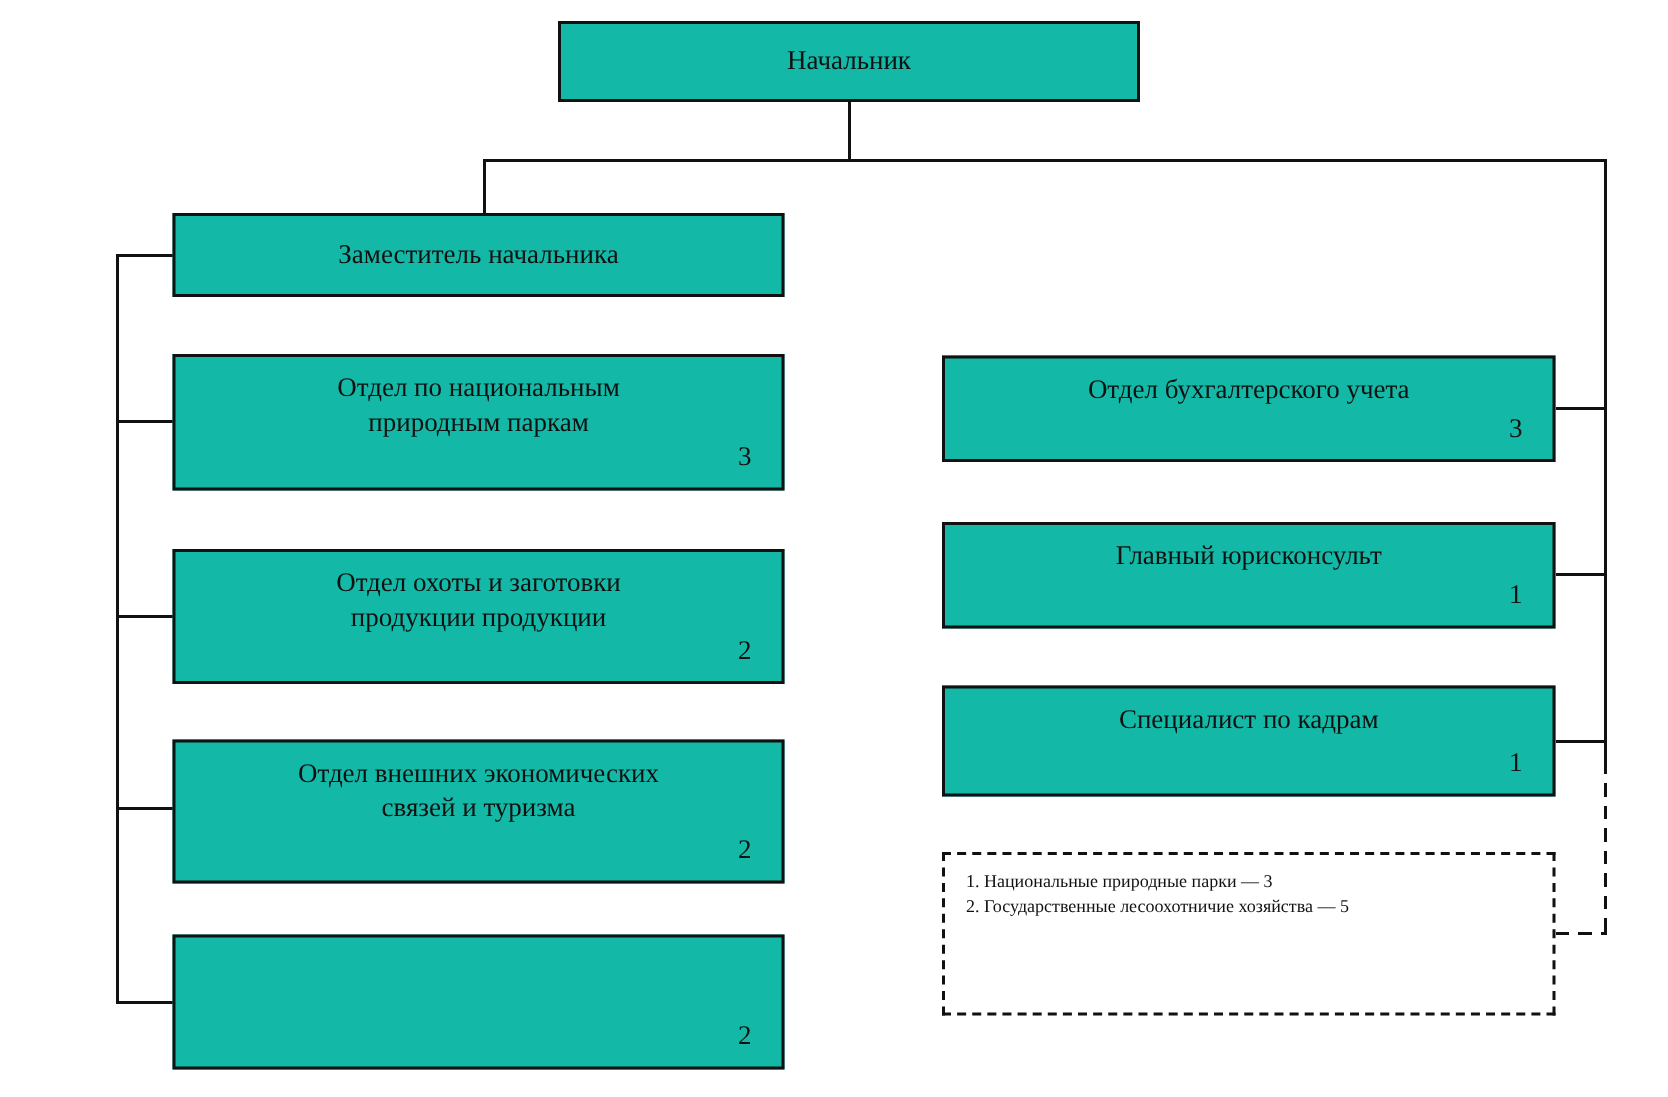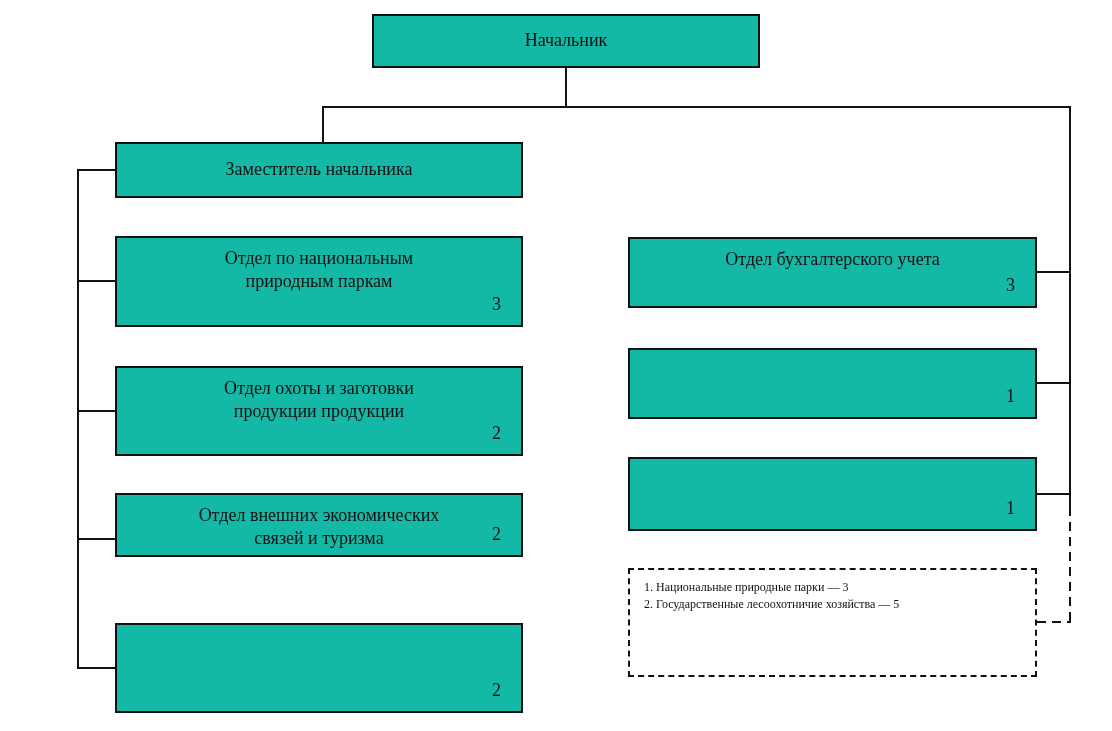--- a/index.html
+++ b/index.html
@@ -96,42 +96,44 @@
   </div>
 
   <div class="box" style="left:115px; top:366px; width:408px; height:90px;">
     <div class="lbl">
       <div>Отдел охоты и заготовки</div>
       <div>продукции продукции</div>
     </div>
     <div class="num">2</div>
   </div>
 
-  <div class="box" style="left:115px; top:493px; width:408px; height:64px;">
+  <div class="box" style="left:115px; top:493px; width:408px; height:96px;">
     <div class="lbl">
       <div>Отдел внешних экономических</div>
       <div>связей и туризма</div>
     </div>
     <div class="num">2</div>
   </div>
 
   <div class="box" style="left:115px; top:623px; width:408px; height:90px;">
     <div class="num">2</div>
   </div>
 
   <div class="box" style="left:628px; top:237px; width:409px; height:71px;">
     <div class="lbl">Отдел бухгалтерского учета</div>
     <div class="num">3</div>
   </div>
 
   <div class="box" style="left:628px; top:348px; width:409px; height:71px;">
+    <div class="lbl">Главный юрисконсульт</div>
     <div class="num">1</div>
   </div>
 
   <div class="box" style="left:628px; top:457px; width:409px; height:74px;">
+    <div class="lbl">Специалист по кадрам</div>
     <div class="num">1</div>
   </div>
 
   <div class="legend" style="left:628px; top:568px; width:409px; height:109px;">
     <div class="legend-line">1. Национальные природные парки — 3</div>
     <div class="legend-line">2. Государственные лесоохотничие хозяйства — 5</div>
   </div>
 
 </div>
 

